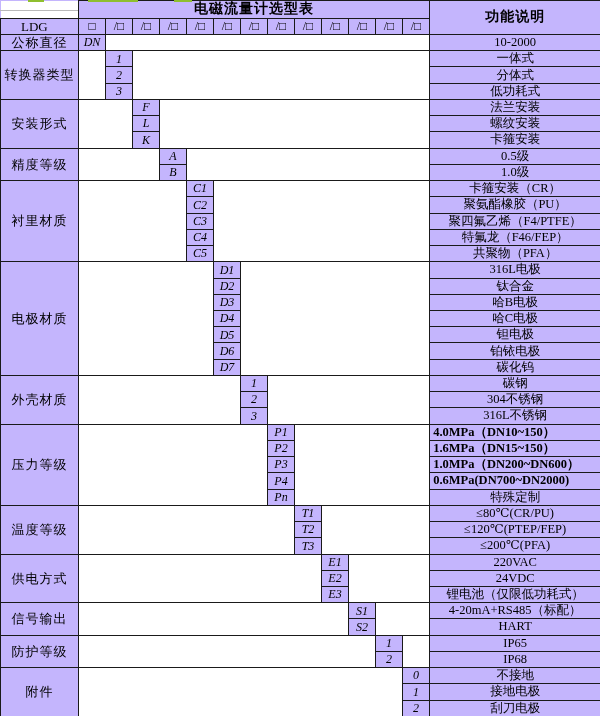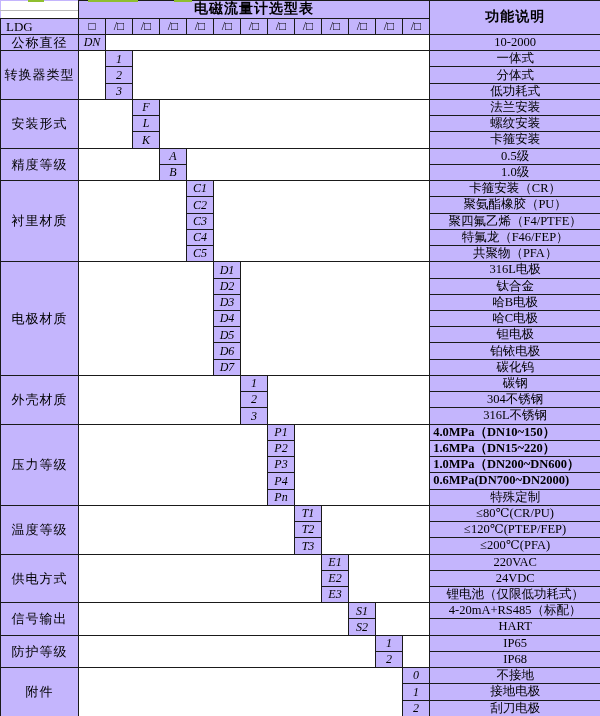--- a/index.html
+++ b/index.html
@@ -7,21 +7,21 @@
   .sheet{position:relative;width:600px;height:716px;background:#c4b5fd;overflow:hidden;}
   table.sel{border-collapse:collapse;table-layout:fixed;width:600px;}
   td{padding:0;line-height:1.05;vertical-align:middle;overflow:hidden;white-space:nowrap;
      border:1px solid #1a1a1a;font-size:12.5px;text-align:center;}
   tr.title-row{height:18px;}
   tr.ldg-row{height:16px;}
   tr.r{height:16.24px;}
   td.corner{border-top:none;border-left:none;background:#fff;}
   td.table-title{font-size:14px;font-weight:bold;letter-spacing:1px;}
   td.func-head{font-size:14px;font-weight:bold;letter-spacing:1px;}
-  td.ldg{ text-align:left;padding-left:5px;font-size:13px;}
+  td.ldg{ text-align:left;padding-left:20px;font-size:13px;}
   td.box{font-size:12px;}
   td.glabel{font-size:13px;letter-spacing:1px;}
   td.code{font-size:12px;font-style:italic;}
   td.spacer{background:#fff;}
   td.desc{font-size:12.5px;}
   td.desc.left{text-align:left;padding-left:3px;font-weight:bold;}
   
   .grid-notch{position:absolute;left:0;top:10px;width:78px;height:1px;background:#b9b9b9;}
   .green-dash{position:absolute;top:0;height:2px;background:#8fbf2f;}
   .gd1{left:28px;width:16px;}
@@ -196,21 +196,21 @@
         </tr>
         <tr class="r">
           <td class="glabel" rowspan="5">压力等级</td>
           <td class="spacer" rowspan="5" colspan="7"></td>
           <td class="code">P1</td>
           <td class="spacer" rowspan="5" colspan="5"></td>
           <td class="desc left">4.0MPa（DN10~150）</td>
         </tr>
         <tr class="r">
           <td class="code">P2</td>
-          <td class="desc left">1.6MPa（DN15~220）</td>
+          <td class="desc left">1.6MPa（DN15~150）</td>
         </tr>
         <tr class="r">
           <td class="code">P3</td>
           <td class="desc left">1.0MPa（DN200~DN600）</td>
         </tr>
         <tr class="r">
           <td class="code">P4</td>
           <td class="desc left">0.6MPa(DN700~DN2000)</td>
         </tr>
         <tr class="r">

